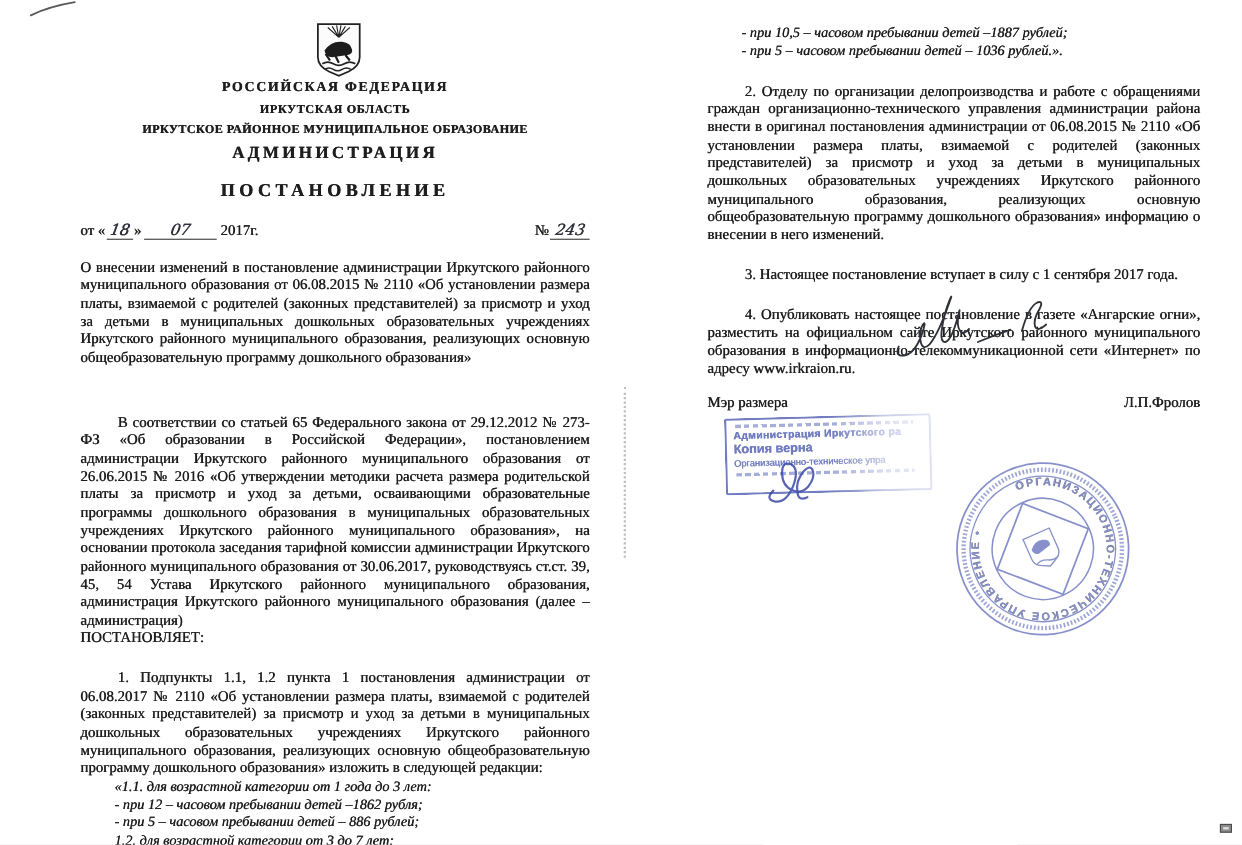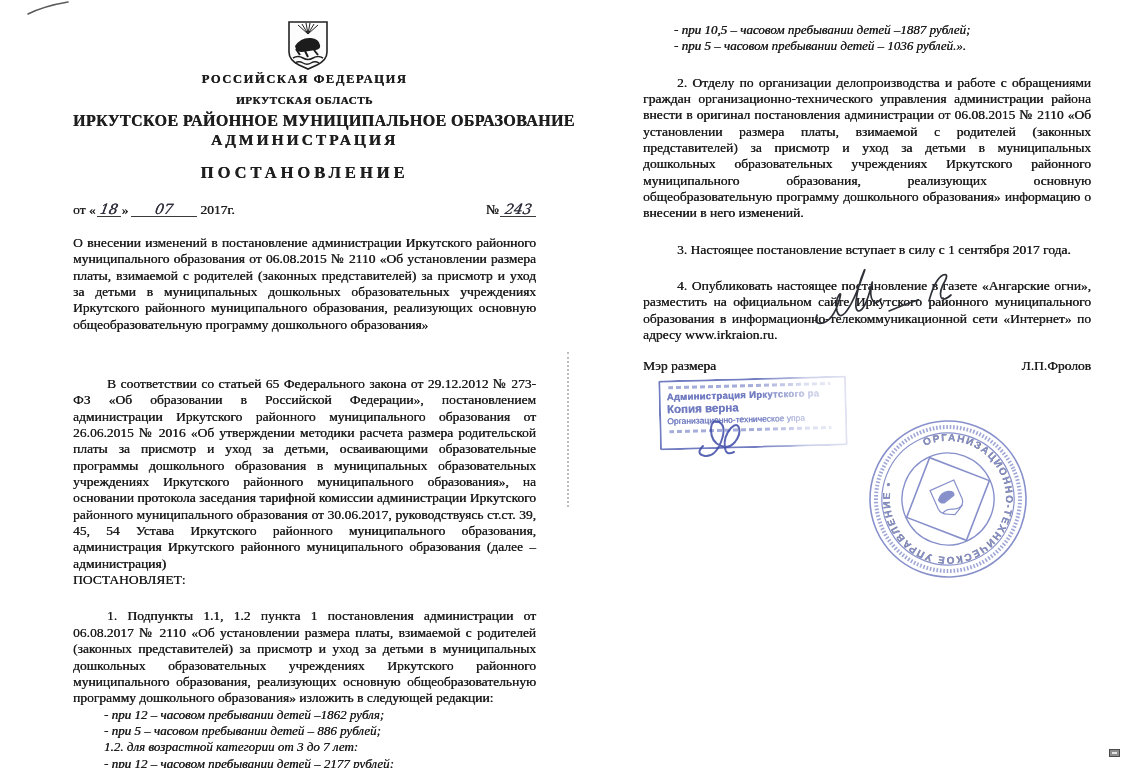--- a/index.html
+++ b/index.html
@@ -10,21 +10,21 @@
   .doc-text{text-shadow:0.35px 0 0 currentColor;}
   .page{position:absolute;top:0;}
   .page-left{left:73px;width:463px;height:768px;}
   .page-right{left:643px;width:448px;height:768px;}
 
   
   .crest{position:absolute;left:212px;top:20px;width:46px;height:50px;}
   .hline{position:absolute;left:0;width:100%;text-align:center;font-weight:bold;white-space:nowrap;}
   .h-country{top:72px;font-size:12.5px;letter-spacing:1.6px;}
   .h-region{top:94px;font-size:11px;letter-spacing:0.6px;}
-  .h-muni{top:112px;font-size:16px;letter-spacing:0.4px;}
+  .h-muni{top:112px;font-size:11px;letter-spacing:0.4px;}
   .h-admin{top:131px;font-size:15.5px;letter-spacing:3px;}
   .h-doctype{top:163px;font-size:16.5px;letter-spacing:4px;text-align:center;}
 
   
   .date-row{position:absolute;top:202px;left:0;width:100%;font-size:13.5px;display:flex;justify-content:space-between;}
   .hand{font-family:"DejaVu Serif", serif;font-style:italic;color:#30303c;display:inline-block;transform:skewX(-10deg);font-size:14px;}
   .u-slot{display:inline-block;border-bottom:1px solid #3a3a3a;text-align:center;line-height:13px;}
   .u-day{width:24px;margin:0 1px;}
   .u-month{width:66px;margin:0 3px;}
   .u-num{width:36px;margin-left:1px;}
@@ -102,20 +102,21 @@
     </div>
 
     <div class="title-block">
       <p class="para">О внесении изменений в постановление администрации Иркутского районного муниципального образования от 06.08.2015 № 2110 «Об установлении размера платы, взимаемой с родителей (законных представителей) за присмотр и уход за детьми в муниципальных дошкольных образовательных учреждениях Иркутского районного муниципального образования, реализующих основную общеобразовательную программу дошкольного образования»</p>
     </div>
 
     <div class="flow-left">
       <p class="para indent">В соответствии со статьей 65 Федерального закона от 29.12.2012 № 273-ФЗ «Об образовании в Российской Федерации», постановлением администрации Иркутского районного муниципального образования от 26.06.2015 № 2016 «Об утверждении методики расчета размера родительской платы за присмотр и уход за детьми, осваивающими образовательные программы дошкольного образования в муниципальных образовательных учреждениях Иркутского районного муниципального образования», на основании протокола заседания тарифной комиссии администрации Иркутского районного муниципального образования от 30.06.2017, руководствуясь ст.ст. 39, 45, 54 Устава Иркутского районного муниципального образования, администрация Иркутского районного муниципального образования (далее – администрация)</p>
       <p class="para">ПОСТАНОВЛЯЕТ:</p>
       <p class="para indent">1. Подпункты 1.1, 1.2 пункта 1 постановления администрации от 06.08.2017 № 2110 «Об установлении размера платы, взимаемой с родителей (законных представителей) за присмотр и уход за детьми в муниципальных дошкольных образовательных учреждениях Иркутского районного муниципального образования, реализующих основную общеобразовательную программу дошкольного образования» изложить в следующей редакции:</p>
+      <div class="subline">«1.1. для возрастной категории от 1 года до 3 лет:</div>
       <div class="subline">- при 12 – часовом пребывании детей –1862 рубля;</div>
       <div class="subline">- при 5 – часовом пребывании детей – 886 рублей;</div>
       <div class="subline">1.2. для возрастной категории от 3 до 7 лет:</div>
       <div class="subline">- при 12 – часовом пребывании детей – 2177 рублей;</div>
     </div>
   </div>
 
   <div class="fold-line"></div>
 
   <div class="page page-right">

